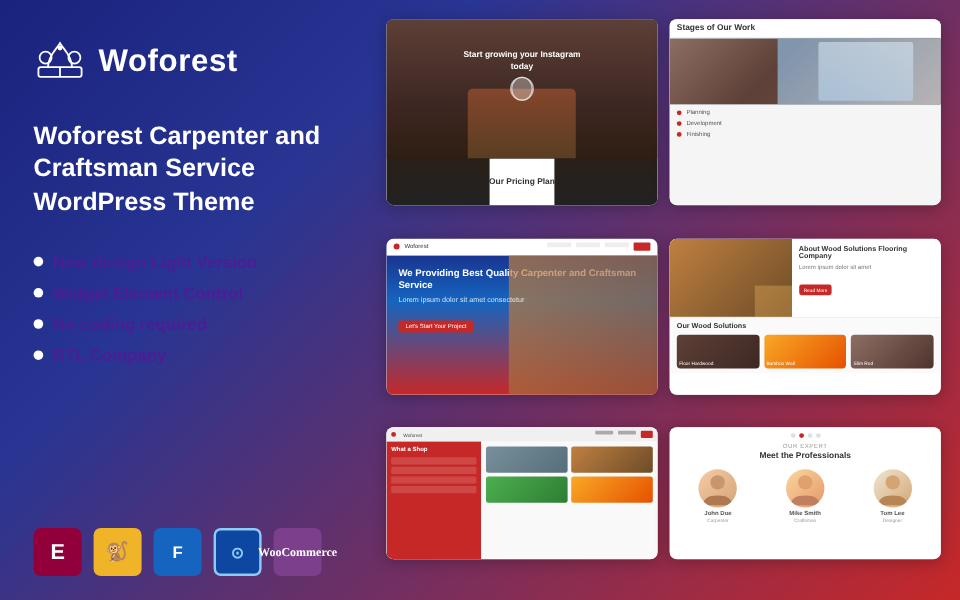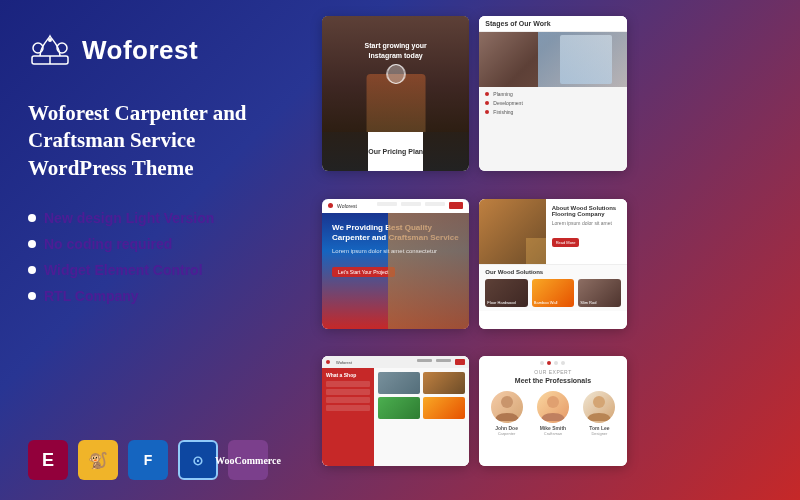--- a/index.html
+++ b/index.html
@@ -49,21 +49,20 @@
       font-weight: bold;
       letter-spacing: 0.5px;
     }
 
     .tagline {
       color: #fff;
       font-size: 21px;
       font-weight: bold;
       line-height: 1.3;
       margin-bottom: 28px;
-      font-family: Liberation Serif, serif;
     }
 
     .features {
       list-style: none;
       margin-bottom: 32px;
     }
 
     .features li {
       color: #4c1d95;
       font-size: 14px;
@@ -109,21 +108,21 @@
     .badge-woo { background: #7b3f8c; }
 
     
     .right-panel {
       position: absolute;
       left: 310px; top: 0;
       width: 490px;
       height: 500px;
       padding: 16px 16px 16px 12px;
       display: grid;
-      grid-template-columns: 1fr 1fr 1fr;
+      grid-template-columns: 1fr 1fr;
       grid-template-rows: auto auto auto;
       gap: 10px;
     }
 
     .screenshot {
       border-radius: 6px;
       overflow: hidden;
       background: #fff;
       box-shadow: 0 2px 12px rgba(0,0,0,0.25);
       position: relative;
@@ -599,25 +598,25 @@
 
   <div class="tagline">Woforest Carpenter and Craftsman Service WordPress Theme</div>
 
   <ul class="features">
     <li>
       <span class="bullet"></span>
       <span>New design Light Version</span>
     </li>
     <li>
       <span class="bullet"></span>
-      <span>No coding required</span>
+      <span>Widget Element Control</span>
     </li>
     <li>
       <span class="bullet"></span>
-      <span>Widget Element Control</span>
+      <span>No coding required</span>
     </li>
     <li>
       <span class="bullet"></span>
       <span>RTL Company</span>
     </li>
   </ul>
 
   <div class="badges-row">
     <div class="badge badge-elementor" title="Elementor">
       <span class="elem-e">E</span>

